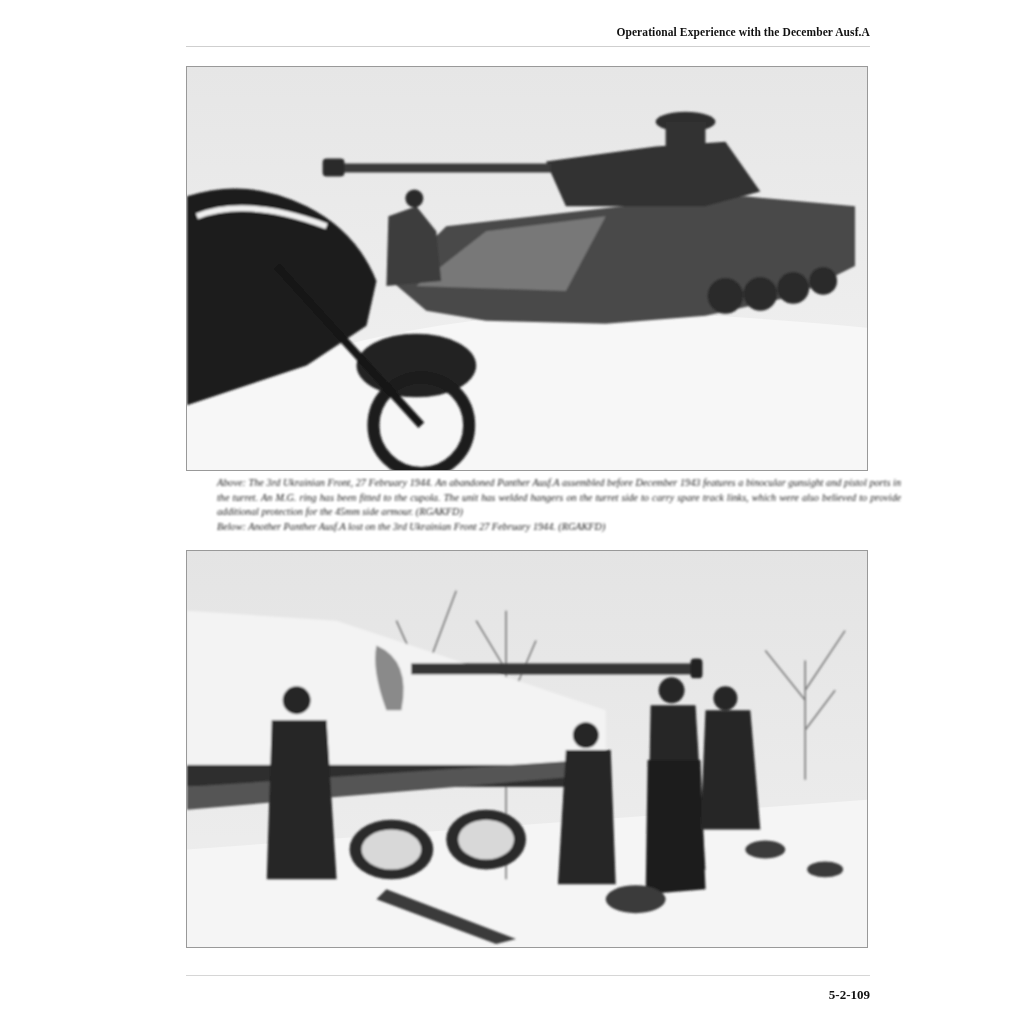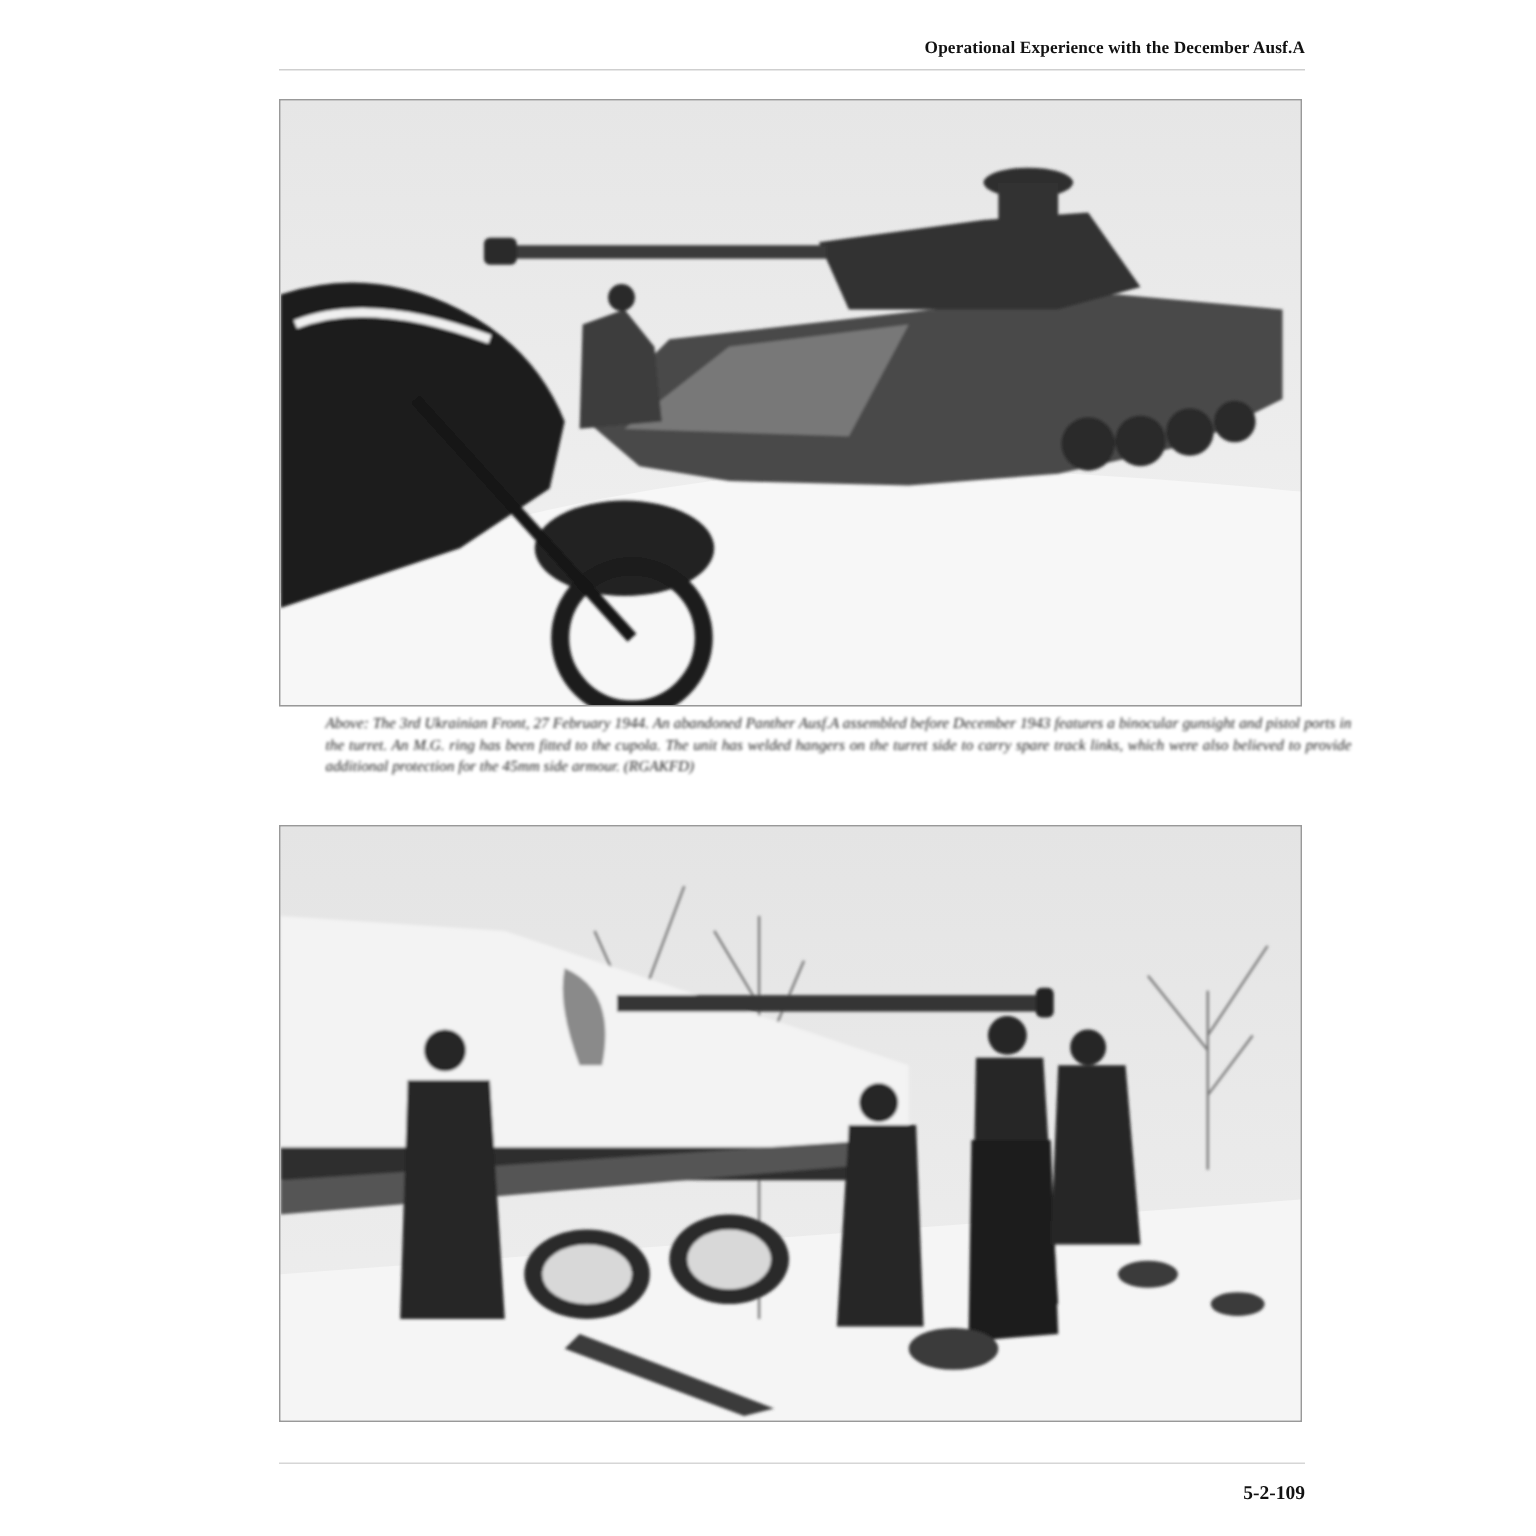--- a/index.html
+++ b/index.html
@@ -66,20 +66,21 @@
       <path d="M10 150 Q60 130 140 160" stroke="#f0f0f0" stroke-width="6" fill="none"></path>
       <ellipse cx="230" cy="300" rx="60" ry="32" fill="#222"></ellipse>
       <circle cx="235" cy="360" r="48" fill="none" stroke="#1a1a1a" stroke-width="12"></circle>
       <path d="M90 200 L235 360" stroke="#151515" stroke-width="8"></path>
     </g>
   </svg>
 </div>
 
 <div class="caption">
   <p>Above: The 3rd Ukrainian Front, 27 February 1944. An abandoned Panther Ausf.A assembled before December 1943 features a binocular gunsight and pistol ports in the turret. An M.G. ring has been fitted to the cupola. The unit has welded hangers on the turret side to carry spare track links, which were also believed to provide additional protection for the 45mm side armour. (RGAKFD)</p>
+  <p>Below: Another Panther Ausf.A lost on the 3rd Ukrainian Front 27 February 1944. (RGAKFD)</p>
 </div>
 
 <div class="photo" id="photo-bottom">
   <svg viewBox="0 0 682 398" preserveAspectRatio="none">
     <defs>
       <linearGradient id="skyB" x1="0" y1="0" x2="0" y2="1">
         <stop offset="0" stop-color="#e4e4e4"></stop>
           <stop offset="1" stop-color="#efefef"></stop>
       </linearGradient>
       <filter id="softB">

